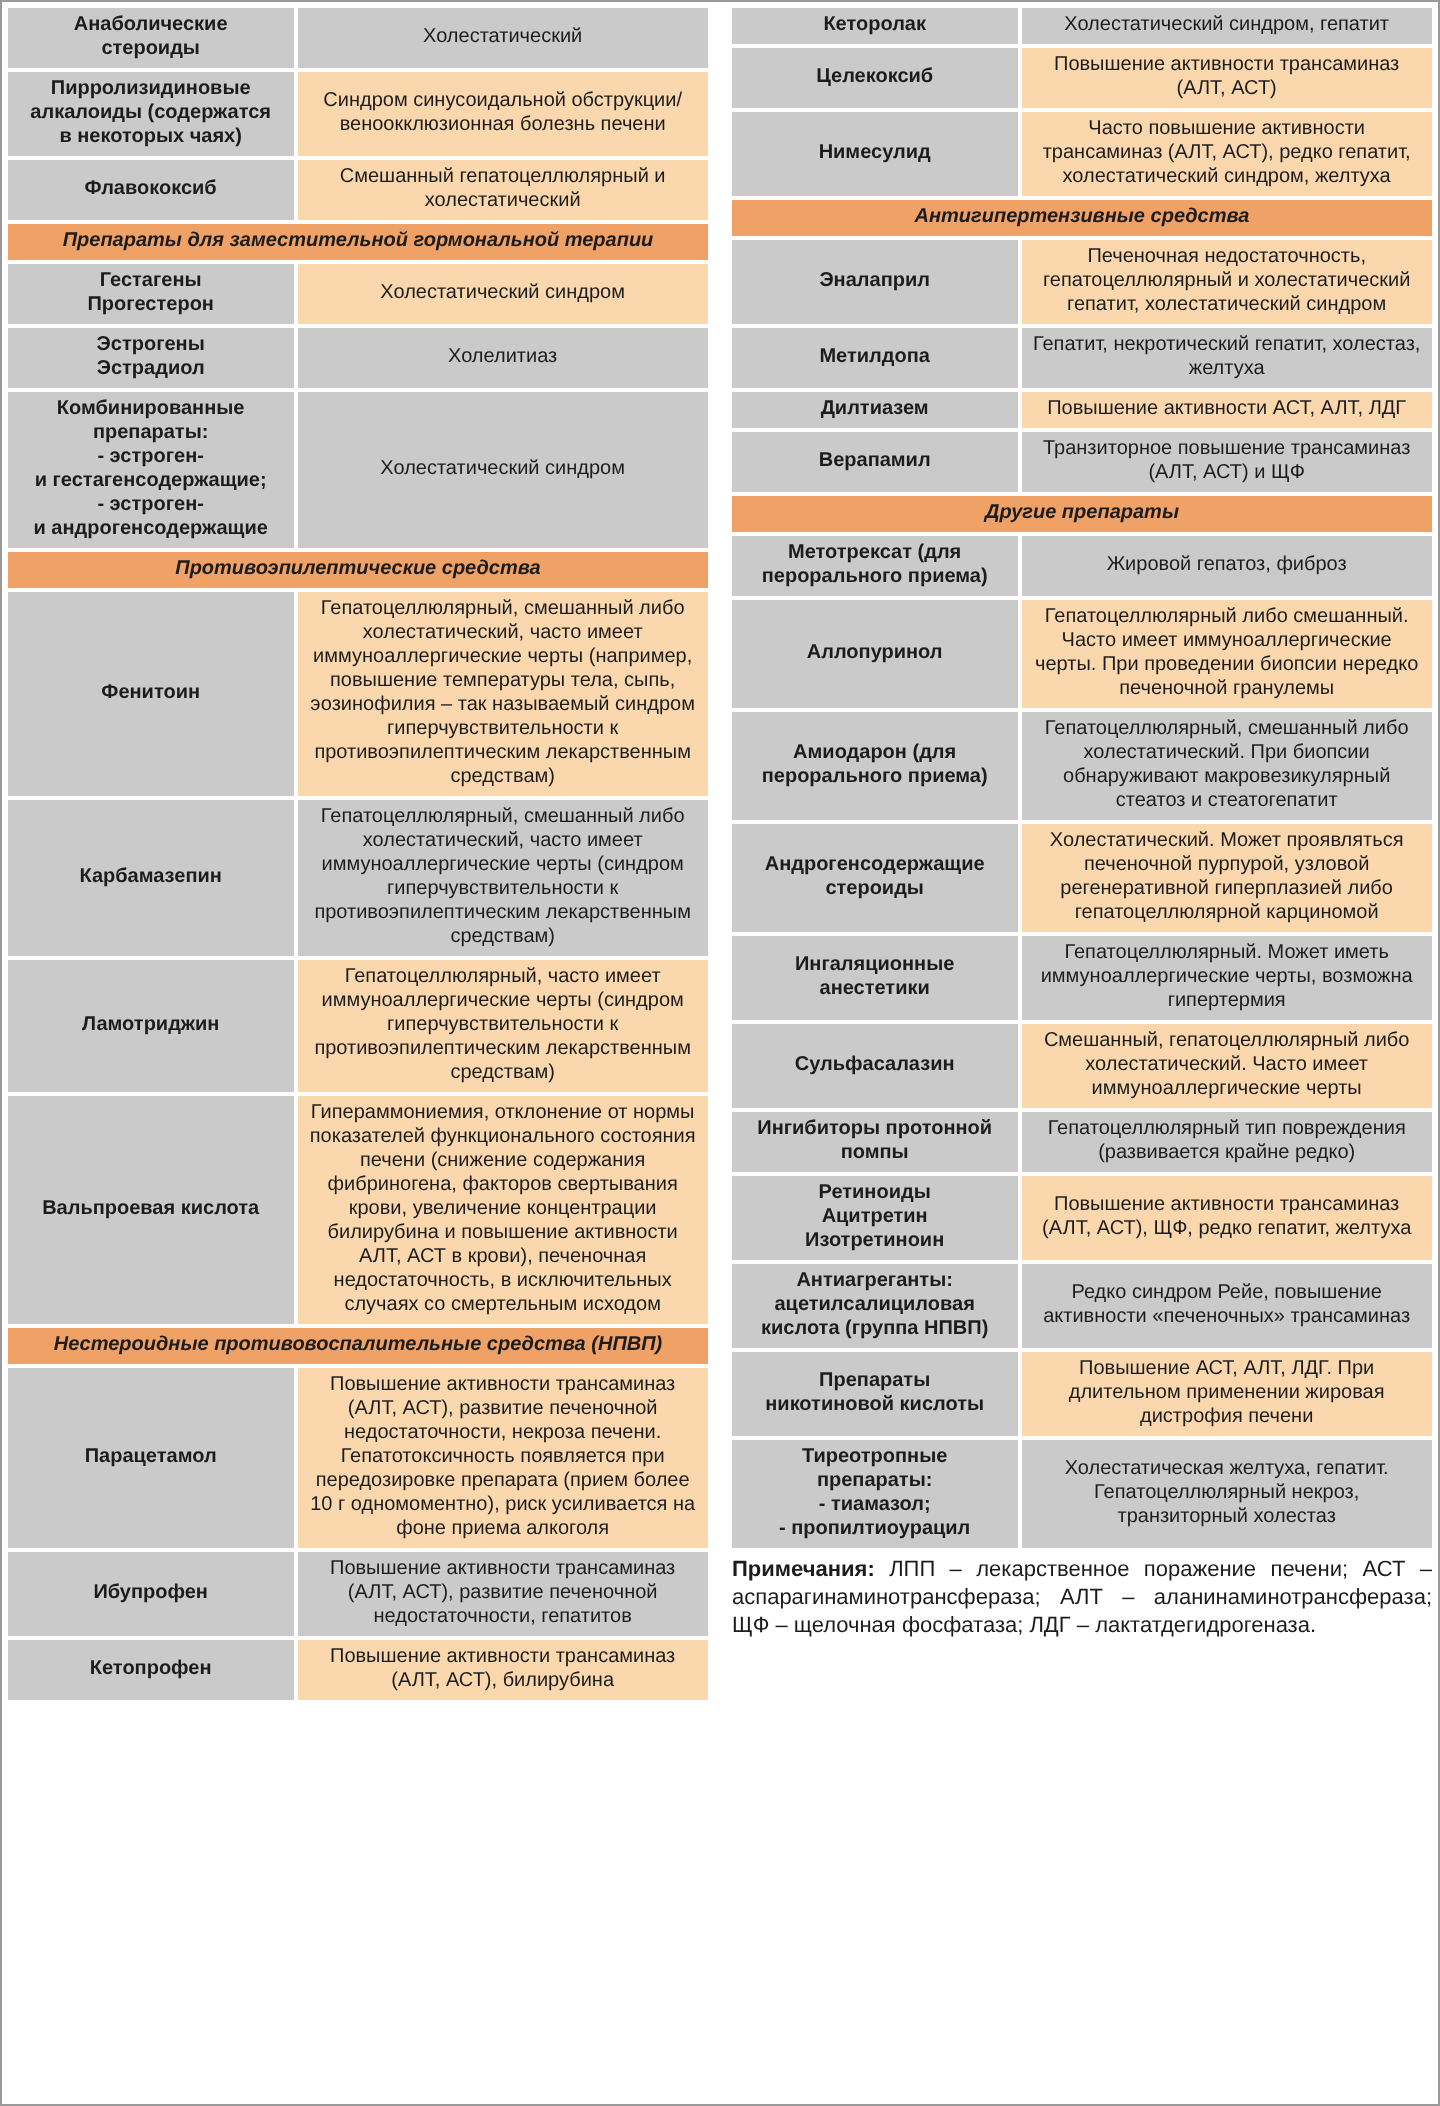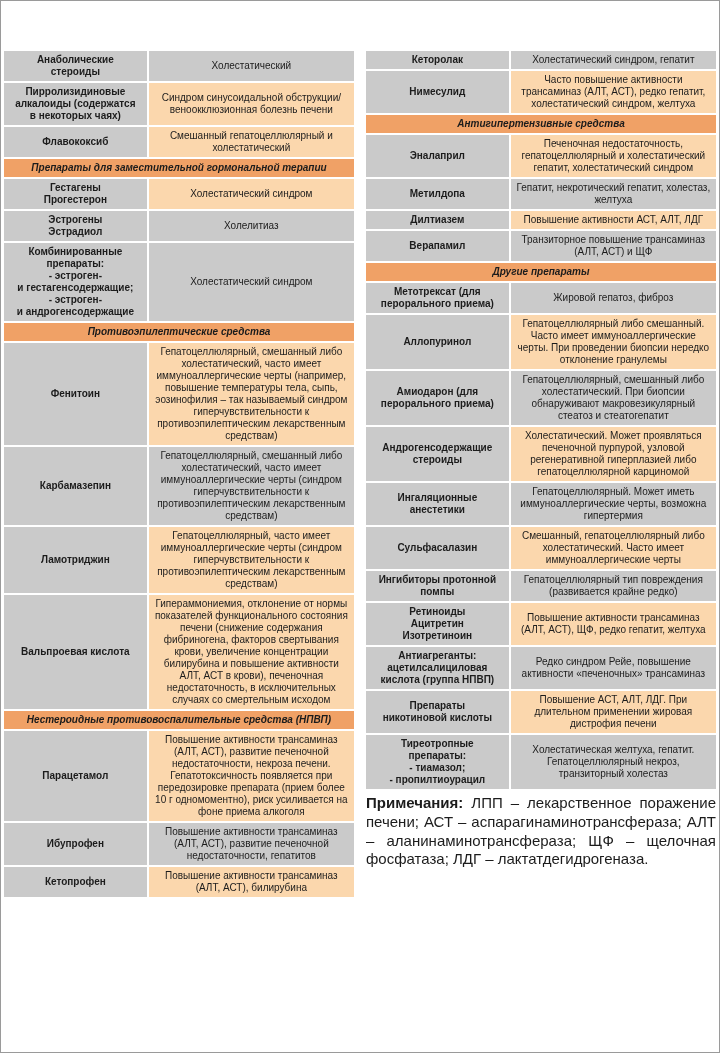--- a/index.html
+++ b/index.html
@@ -17,21 +17,20 @@
     height:1053px;
     border:1px solid var(--border);
     background:#ffffff;
     padding:1px;
     overflow:hidden;
   }
   .tables{
     display:flex;
     gap:8px;
     align-items:flex-start;
-    margin-top:47px;
   }
   table{
     border-collapse:separate;
     border-spacing:2px;
     width:354px;
     table-layout:fixed;
     background:#ffffff;
   }
   td{
     font-size:10px;
@@ -51,21 +50,21 @@
     font-weight:bold;
     white-space:pre-line;
   }
   td.effect{font-weight:normal;}
   td.tone-gray{background:var(--gray-bg);}
   td.tone-peach{background:var(--peach-bg);}
   .note{
     width:354px;
     margin:3px 0 0 0;
     padding:0 2px;
-    font-size:15px;
+    font-size:11px;
     line-height:1.25;
     text-align:justify;
   }
   .note-label{font-weight:bold;}
 </style>
 </head>
 <body>
 
 <div class="page">
   <div class="tables">
@@ -155,20 +154,24 @@
         <colgroup>
             <col style="width:41%">
             <col style="width:59%">
           </colgroup>
         <tbody>
             <tr>
               <td class="drug">Кеторолак</td>
               <td class="effect tone-gray">Холестатический синдром, гепатит</td>
             </tr>
             <tr>
+              <td class="drug">Целекоксиб</td>
+              <td class="effect tone-peach">Повышение активности трансаминаз (АЛТ, АСТ)</td>
+            </tr>
+            <tr>
               <td class="drug">Нимесулид</td>
               <td class="effect tone-peach">Часто повышение активности трансаминаз (АЛТ, АСТ), редко гепатит, холестатический синдром, желтуха</td>
             </tr>
             <tr>
               <td colspan="2" class="section">Антигипертензивные средства</td>
             </tr>
             <tr>
               <td class="drug">Эналаприл</td>
               <td class="effect tone-peach">Печеночная недостаточность, гепатоцеллюлярный и холестатический гепатит, холестатический синдром</td>
             </tr>
@@ -186,21 +189,21 @@
             </tr>
             <tr>
               <td colspan="2" class="section">Другие препараты</td>
             </tr>
             <tr>
               <td class="drug">Метотрексат (для перорального приема)</td>
               <td class="effect tone-gray">Жировой гепатоз, фиброз</td>
             </tr>
             <tr>
               <td class="drug">Аллопуринол</td>
-              <td class="effect tone-peach">Гепатоцеллюлярный либо смешанный. Часто имеет иммуноаллергические черты. При проведении биопсии нередко отклонение гранулемы</td>
+              <td class="effect tone-peach">Гепатоцеллюлярный либо смешанный. Часто имеет иммуноаллергические черты. При проведении биопсии нередко печеночной гранулемы</td>
             </tr>
             <tr>
               <td class="drug">Амиодарон (для перорального приема)</td>
               <td class="effect tone-gray">Гепатоцеллюлярный, смешанный либо холестатический. При биопсии обнаруживают макровезикулярный стеатоз и стеатогепатит</td>
             </tr>
             <tr>
               <td class="drug">Андрогенсодержащие стероиды</td>
               <td class="effect tone-peach">Холестатический. Может проявляться печеночной пурпурой, узловой регенеративной гиперплазией либо гепатоцеллюлярной карциномой</td>
             </tr>
             <tr>

